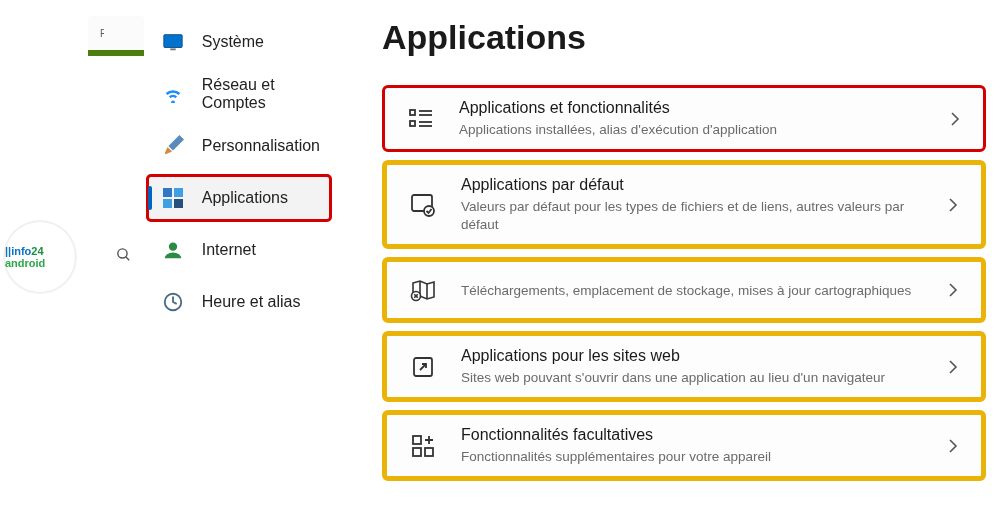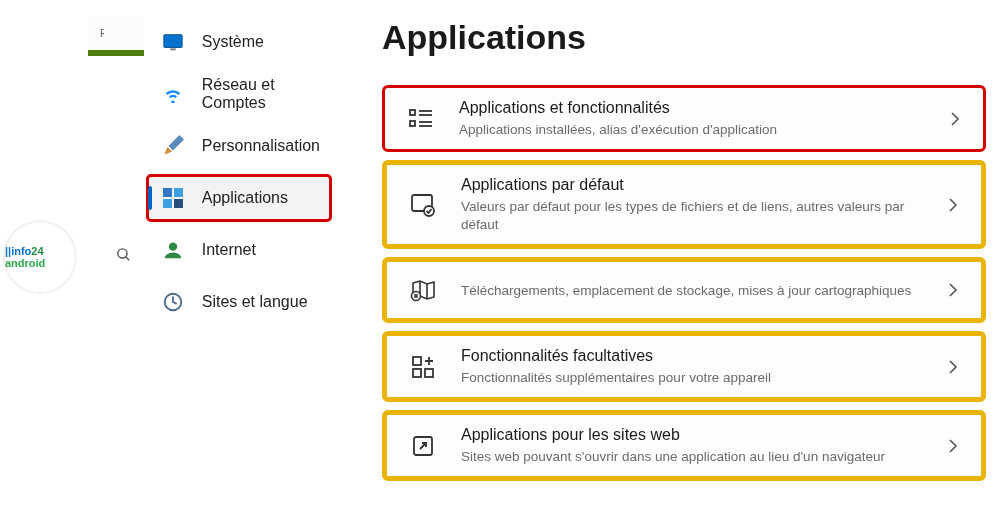--- a/index.html
+++ b/index.html
@@ -198,21 +198,21 @@
         <span>Internet</span>
       </div>
 
       <div class="nav-item">
         <span class="nav-icon">
           <svg width="22" height="22" viewBox="0 0 24 24" fill="none" stroke="#4a6a8a" stroke-width="2">
               <circle cx="12" cy="12" r="9"></circle>
               <path d="M12 6 V12 L16 14"></path>
             </svg>
         </span>
-        <span>Sites et langue</span>
+        <span>Heure et alias</span>
       </div>
 
     </nav>
   </aside>
 
   <main class="main">
     <h1 class="page-title">Applications</h1>
 
     <div class="cards">
 
@@ -272,51 +272,51 @@
         <span class="chevron">
           <svg width="10" height="14" viewBox="0 0 8 14" fill="none" stroke="#555" stroke-width="1.6">
               <path d="M1 1 L7 7 L1 13"></path>
             </svg>
         </span>
       </div>
 
       <div class="card">
         <span class="card-icon">
           <svg width="24" height="24" viewBox="0 0 24 24" fill="none" stroke="#333" stroke-width="1.8">
+              <rect x="3" y="3" width="18" height="18" rx="2"></rect>
+              <path d="M9 15 L15 9 M11 9 H15 V13"></path>
+            </svg>
+        </span>
+        <div class="card-text">
+          <div class="card-title">Applications pour les sites web</div>
+          <div class="card-sub">Sites web pouvant s'ouvrir dans une application au lieu d'un navigateur</div>
+        </div>
+        <span class="chevron">
+          <svg width="10" height="14" viewBox="0 0 8 14" fill="none" stroke="#555" stroke-width="1.6">
+              <path d="M1 1 L7 7 L1 13"></path>
+            </svg>
+        </span>
+      </div>
+
+      <div class="card">
+        <span class="card-icon">
+          <svg width="24" height="24" viewBox="0 0 24 24" fill="none" stroke="#333" stroke-width="1.8">
               <rect x="2" y="2" width="8" height="8"></rect>
               <rect x="2" y="14" width="8" height="8"></rect>
               <rect x="14" y="14" width="8" height="8"></rect>
               <path d="M18 2 V10 M14 6 H22"></path>
             </svg>
         </span>
         <div class="card-text">
           <div class="card-title">Fonctionnalités facultatives</div>
           <div class="card-sub">Fonctionnalités supplémentaires pour votre appareil</div>
         </div>
         <span class="chevron">
           <svg width="10" height="14" viewBox="0 0 8 14" fill="none" stroke="#555" stroke-width="1.6">
               <path d="M1 1 L7 7 L1 13"></path>
             </svg>
         </span>
       </div>
 
-      <div class="card">
-        <span class="card-icon">
-          <svg width="24" height="24" viewBox="0 0 24 24" fill="none" stroke="#333" stroke-width="1.8">
-              <rect x="3" y="3" width="18" height="18" rx="2"></rect>
-              <path d="M9 15 L15 9 M11 9 H15 V13"></path>
-            </svg>
-        </span>
-        <div class="card-text">
-          <div class="card-title">Applications pour les sites web</div>
-          <div class="card-sub">Sites web pouvant s'ouvrir dans une application au lieu d'un navigateur</div>
-        </div>
-        <span class="chevron">
-          <svg width="10" height="14" viewBox="0 0 8 14" fill="none" stroke="#555" stroke-width="1.6">
-              <path d="M1 1 L7 7 L1 13"></path>
-            </svg>
-        </span>
-      </div>
-
     </div>
   </main>
 
 </div>
 
 </body></html>

